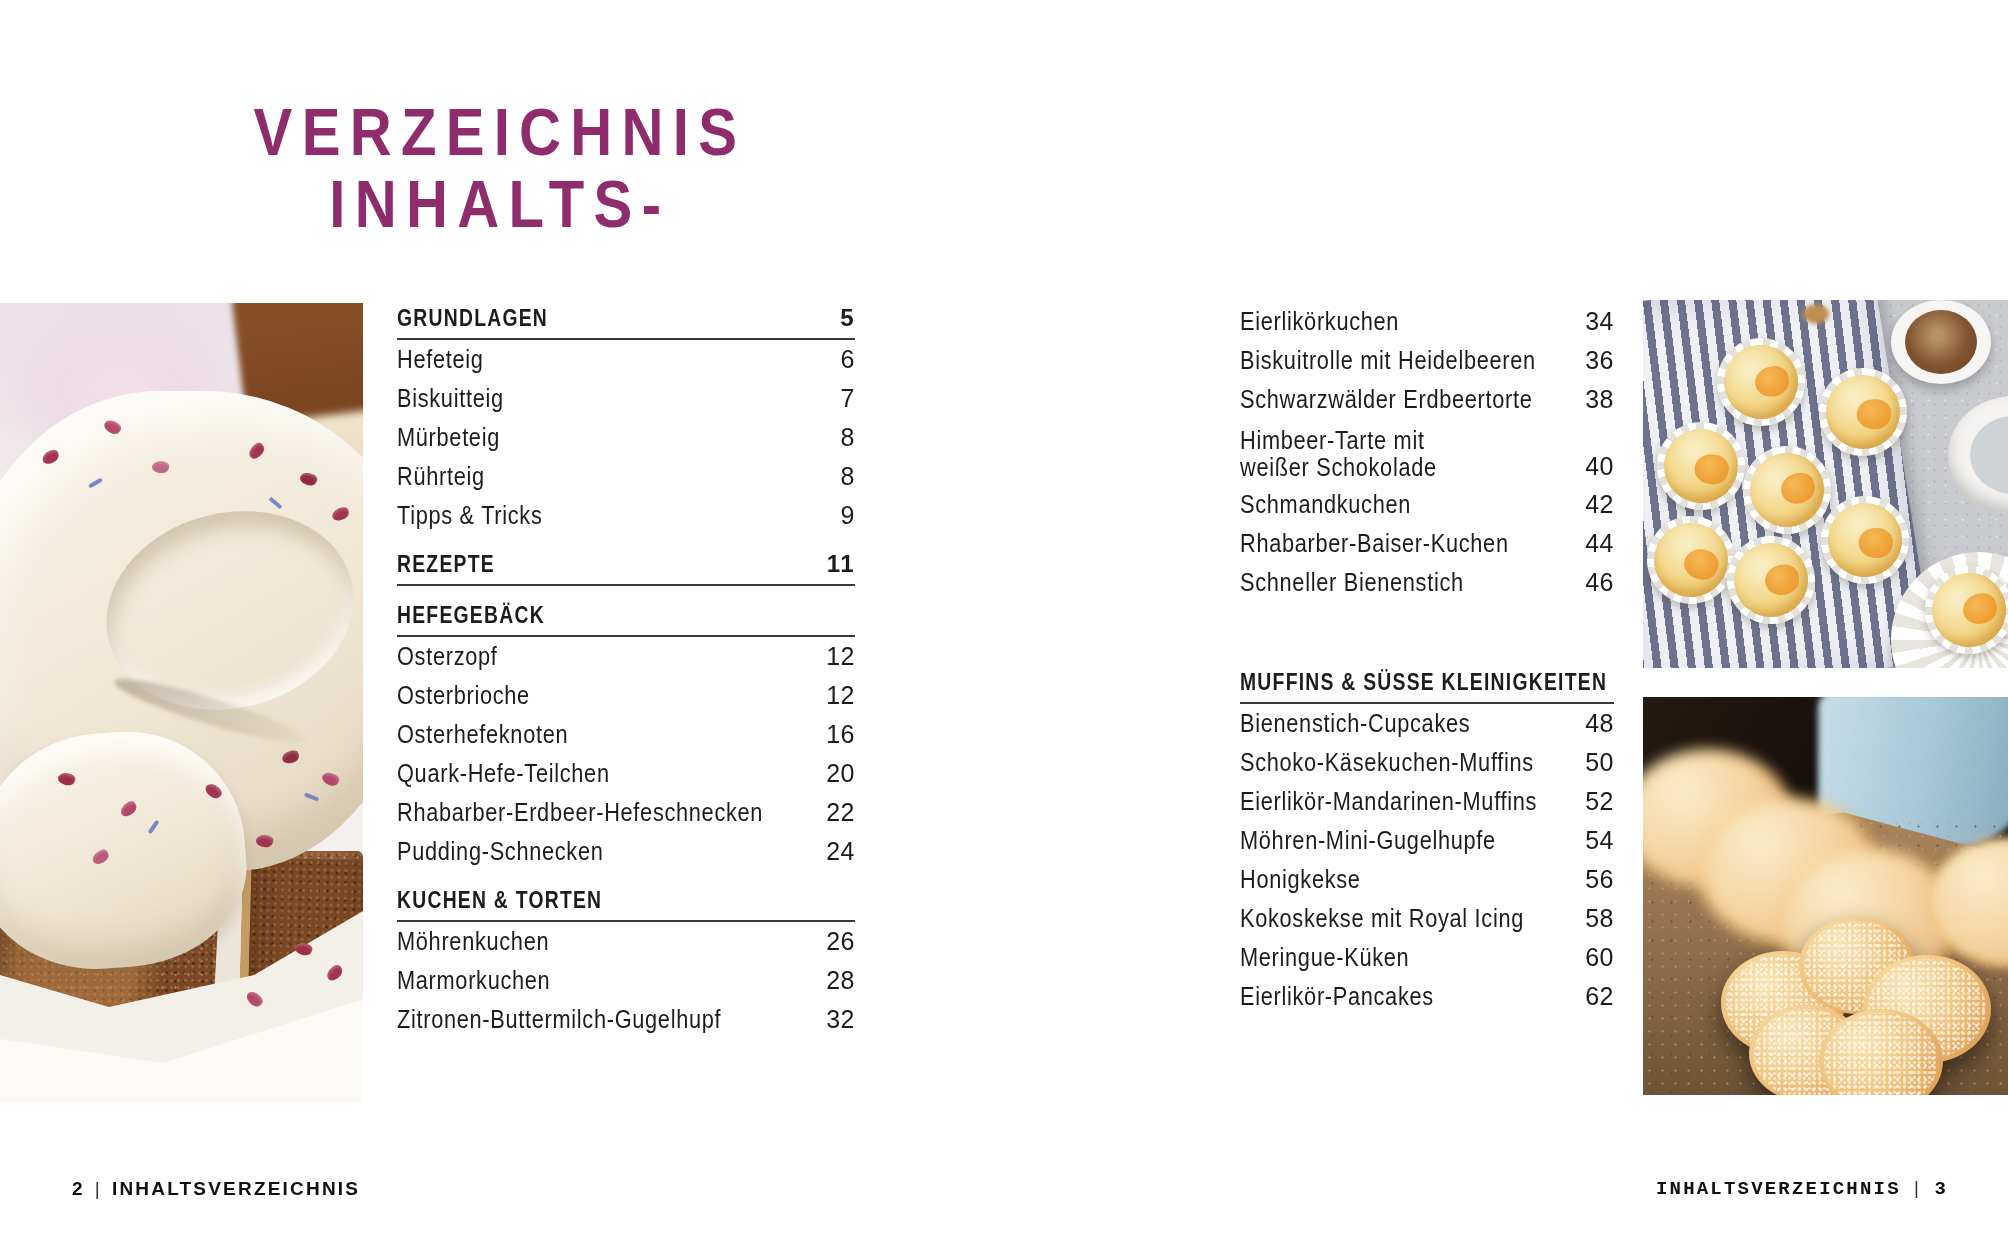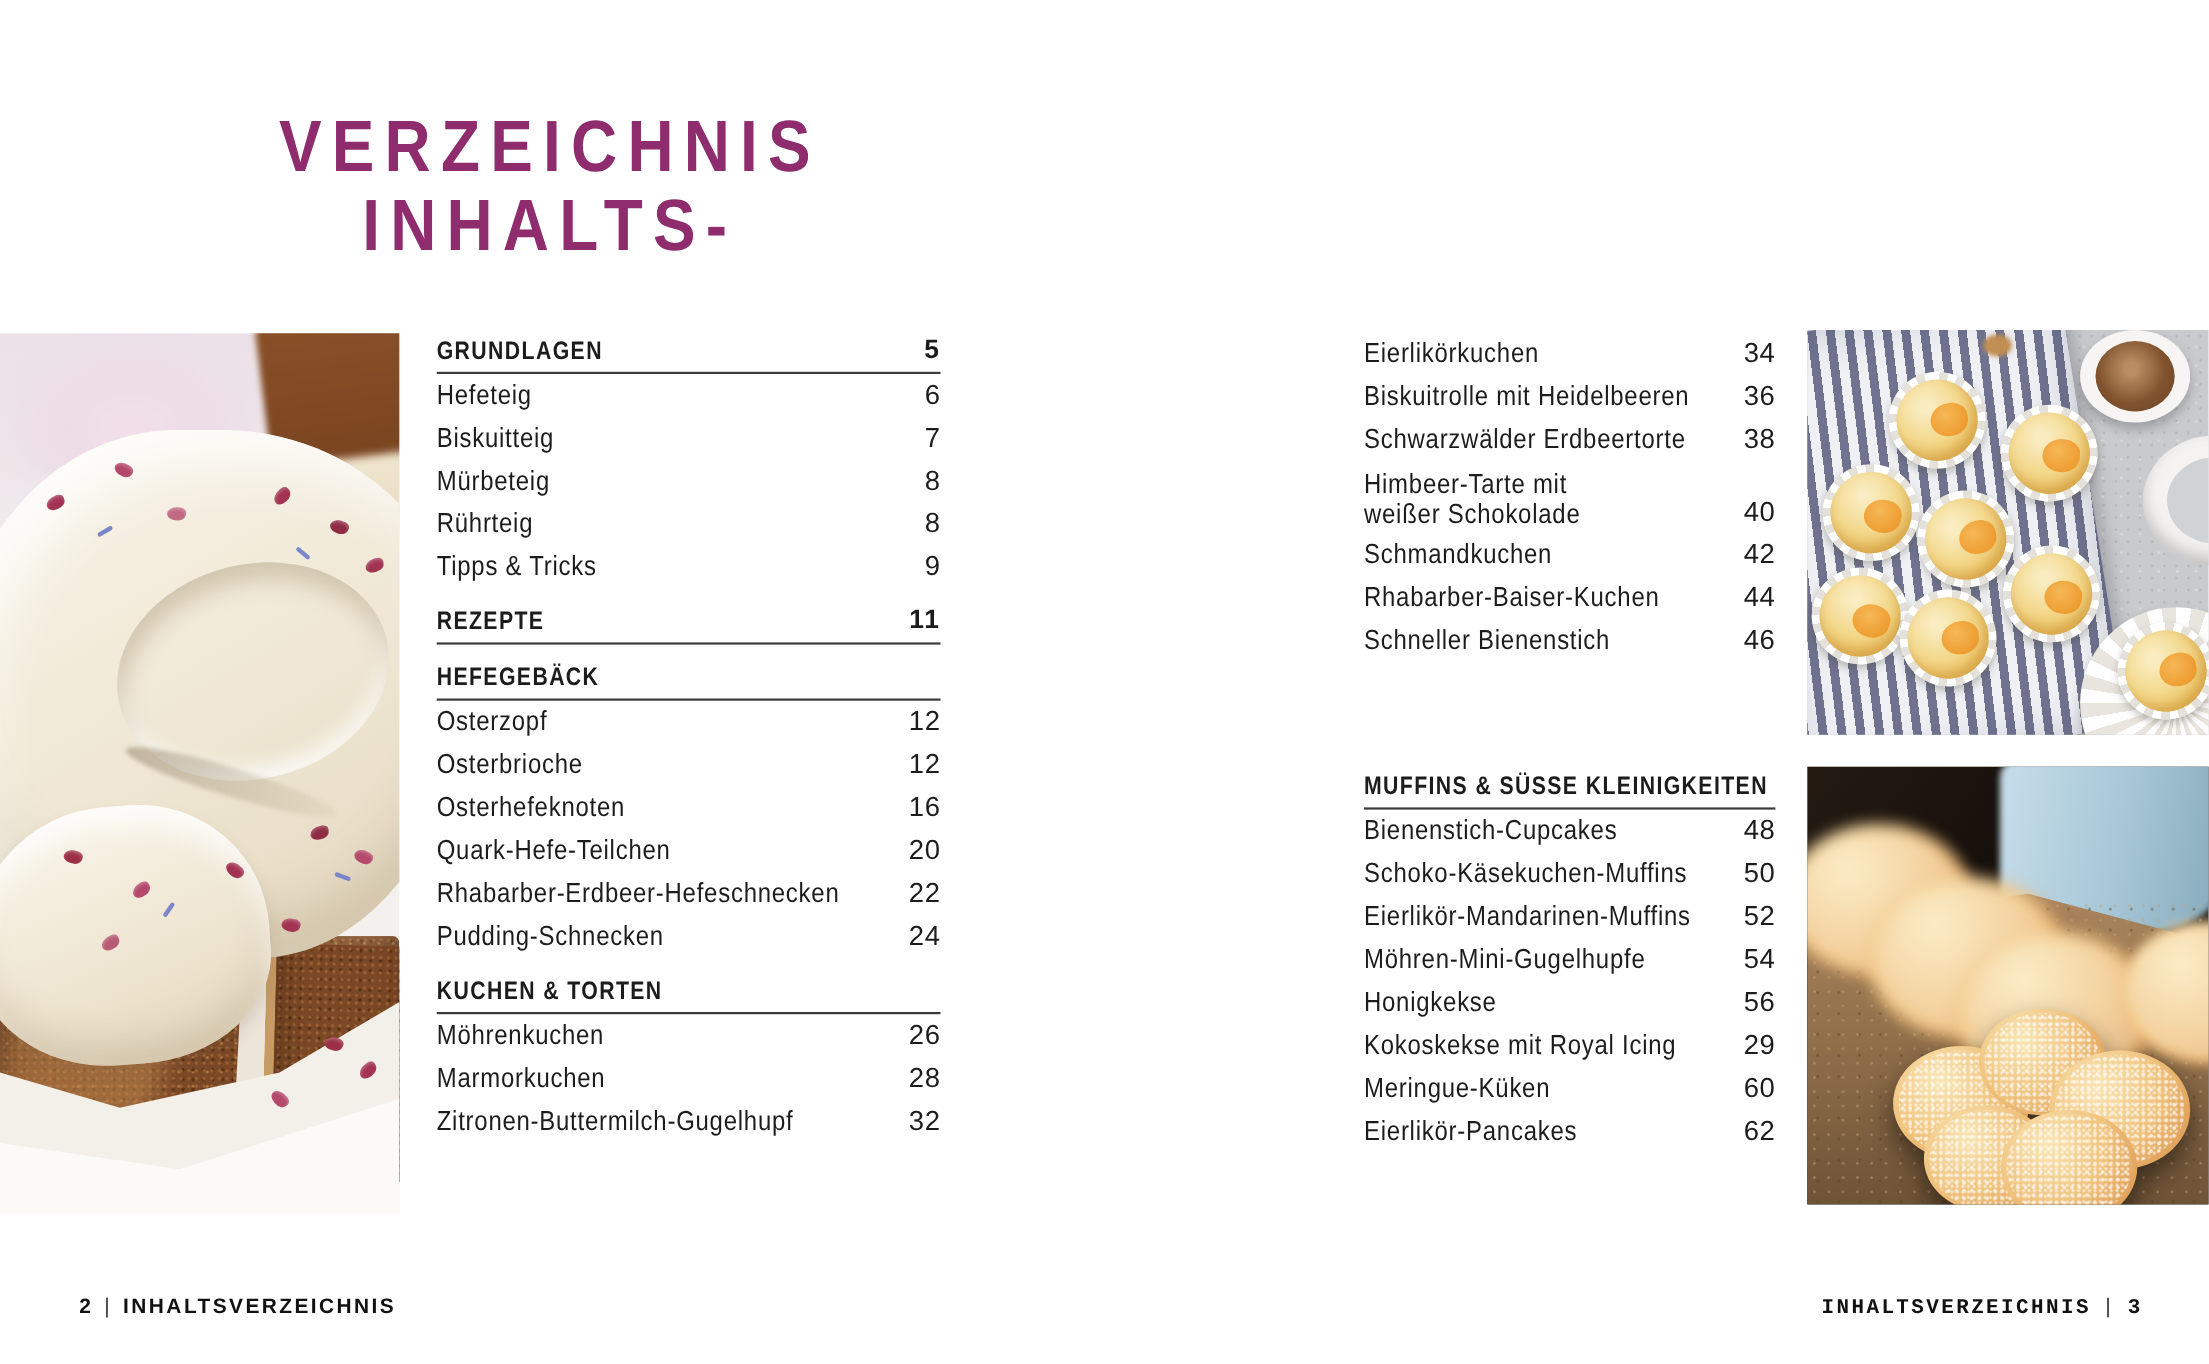--- a/index.html
+++ b/index.html
@@ -12,21 +12,21 @@
     position:absolute;left:120px;top:96px;width:760px;text-align:center;
     font-weight:bold;font-size:66px;line-height:72px;letter-spacing:0.16em;
     color:#8e2c6e;
   }
   .title .shrink{display:inline-block;transform:scaleX(.88);transform-origin:50% 50%;white-space:nowrap;}
   
   .toc-col{position:absolute;top:302px;}
   .col-left{left:397px;width:458px;}
   .col-right{left:1240px;width:374px;}
   .toc-section + .toc-section{margin-top:13px;}
-  .col-right .toc-section + .toc-section{margin-top:96px;}
+  .col-right .toc-section + .toc-section{margin-top:64px;}
   .toc-heading{
     display:flex;justify-content:space-between;align-items:flex-end;
     height:36px;border-bottom:2px solid #3a3a3a;
     font-weight:bold;font-size:23px;letter-spacing:1.5px;
   }
   .toc-heading .shrink-h{display:inline-block;transform:scaleX(.84);transform-origin:0 50%;white-space:nowrap;padding-bottom:6px;}
   .toc-heading-page{font-weight:bold;font-size:24px;padding-bottom:6px;}
   .toc-row{
     height:39px;display:flex;justify-content:space-between;align-items:center;
     font-size:25px;letter-spacing:.8px;
@@ -267,21 +267,21 @@
         <div class="toc-row">
           <div class="entry-label">Möhren-Mini-Gugelhupfe</div>
           <span class="entry-page">54</span>
         </div>
         <div class="toc-row">
           <div class="entry-label">Honigkekse</div>
           <span class="entry-page">56</span>
         </div>
         <div class="toc-row">
           <div class="entry-label">Kokoskekse mit Royal Icing</div>
-          <span class="entry-page">29</span>
+          <span class="entry-page">58</span>
         </div>
         <div class="toc-row">
           <div class="entry-label">Meringue-Küken</div>
           <span class="entry-page">60</span>
         </div>
         <div class="toc-row">
           <div class="entry-label">Eierlikör-Pancakes</div>
           <span class="entry-page">62</span>
         </div>
       </div>

